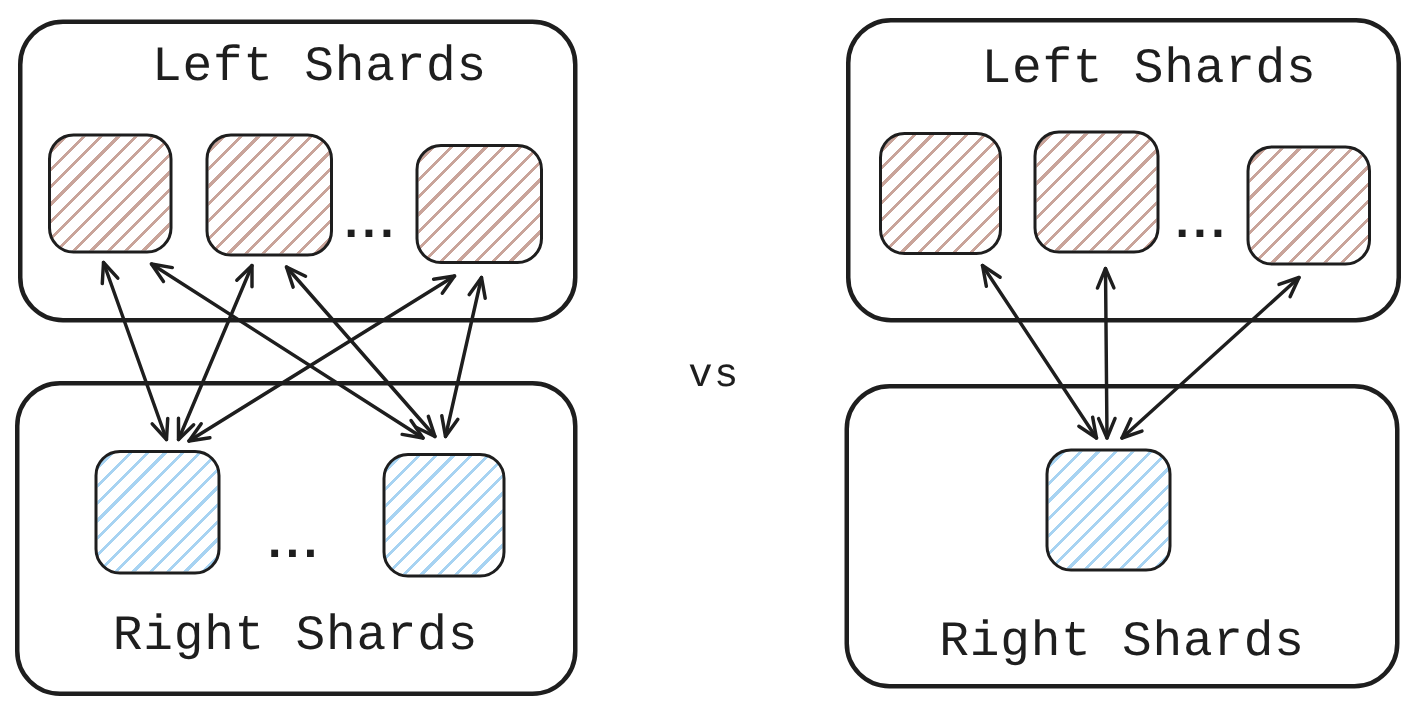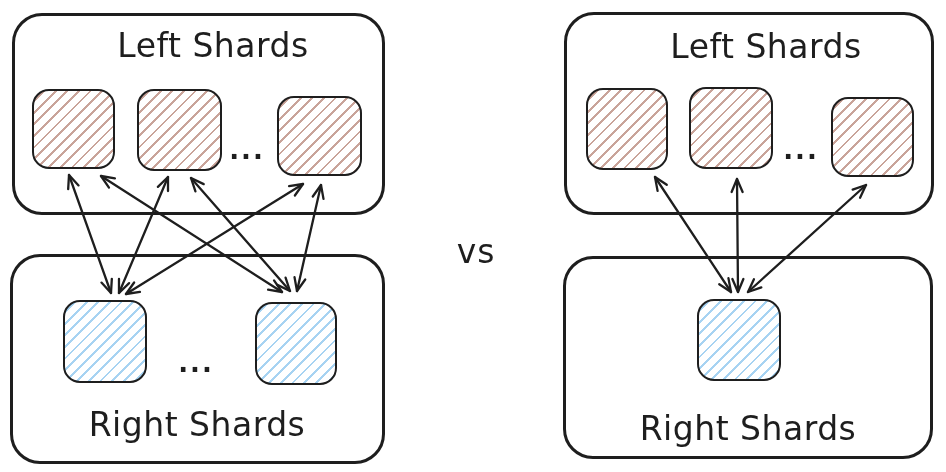--- a/index.html
+++ b/index.html
@@ -29,20 +29,21 @@
     box-sizing: border-box;
     background: transparent;
   }
   .title {
     position: absolute;
     transform: translate(-50%, -50%);
     font-size: 33px;
     letter-spacing: 0.5px;
     white-space: nowrap;
     color: var(--stroke);
+    font-family: Liberation Mono, monospace;
   }
   .shard {
     position: absolute;
     border: 2.6px solid var(--stroke);
     border-radius: 17px;
     box-sizing: border-box;
   }
   .hatch-brown {
     background-image: repeating-linear-gradient(
       135deg,
@@ -59,23 +60,24 @@
     position: absolute;
     transform: translate(-50%, -50%);
     font-size: 26px;
     font-weight: bold;
     letter-spacing: 2px;
     color: var(--stroke);
   }
   .vs-label {
     position: absolute;
     transform: translate(-50%, -50%);
-    font-size: 33px;
+    font-size: 27px;
     letter-spacing: 1px;
     color: var(--stroke);
+    font-family: Liberation Mono, monospace;
   }
   .arrow-layer {
     position: absolute;
     left: 0; top: 0;
     width: 946px;
     height: 472px;
     pointer-events: none;
   }
   .arrow-layer path.arrow {
     stroke: var(--stroke);

